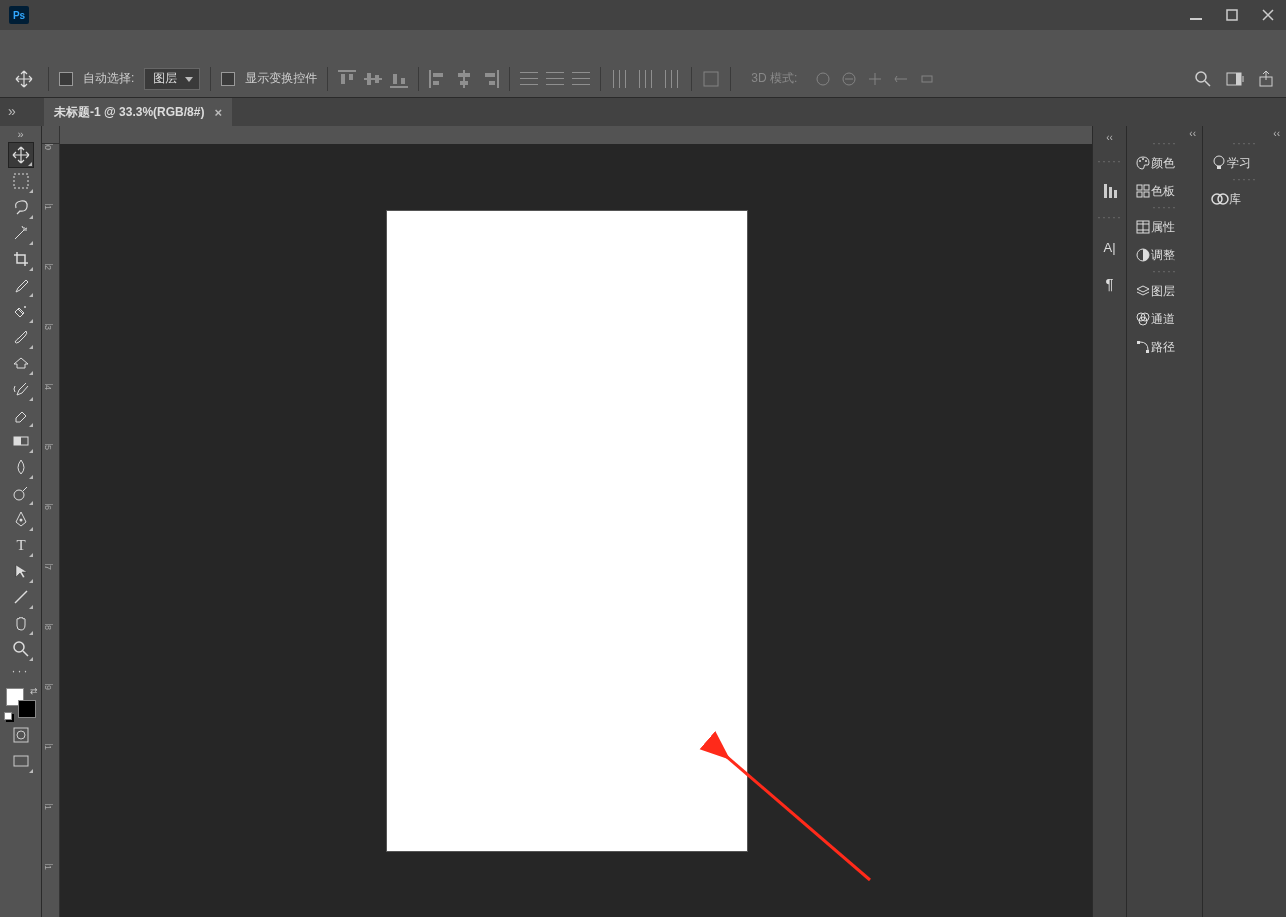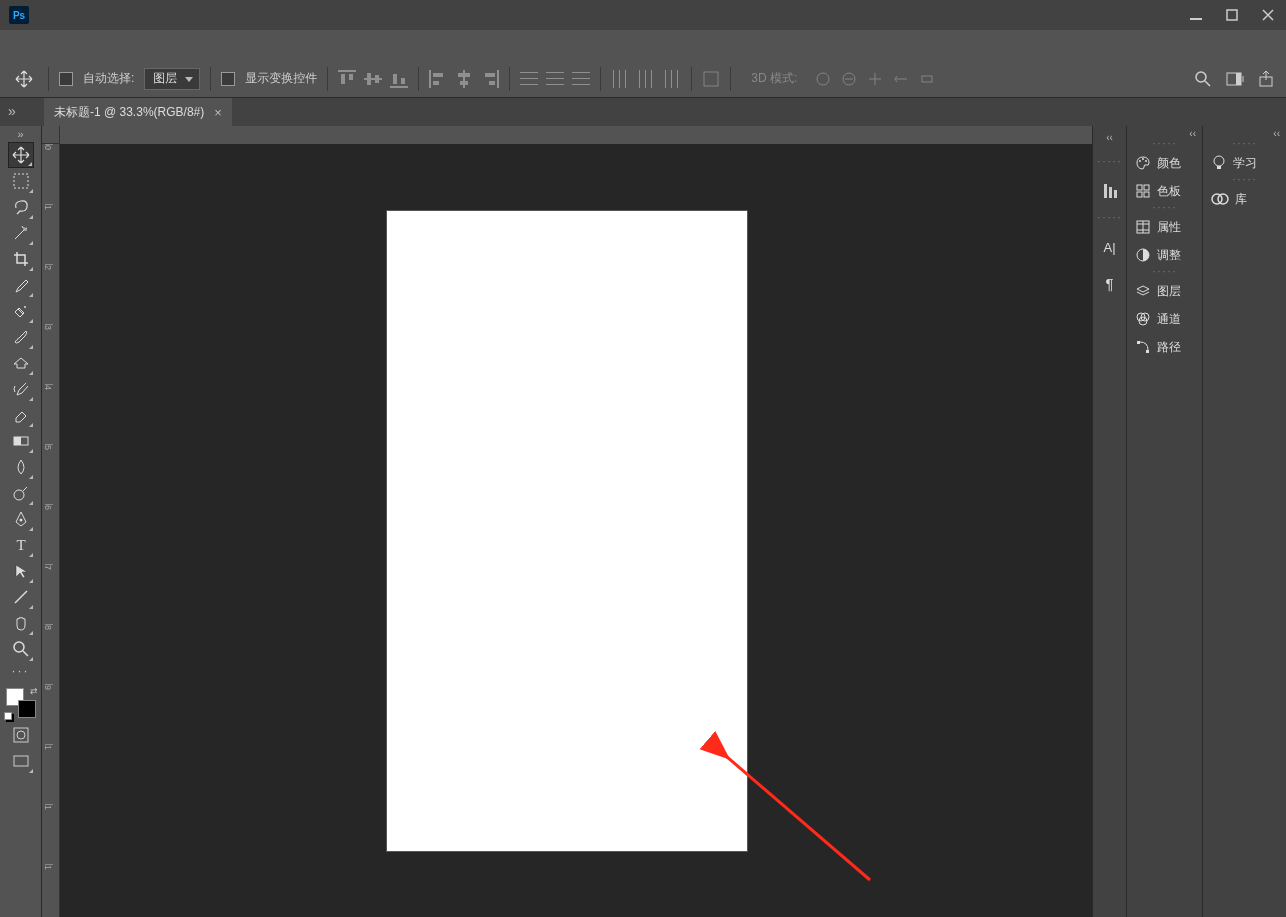--- a/index.html
+++ b/index.html
@@ -71,21 +71,21 @@
   padding-left: 44px;
   position: relative;
 }
 .tabbar::before {
   content: "»"; position: absolute; left: 8px; top: 5px;
   color: #bbb; font-size: 14px;
 }
 .doc-tab {
   background: #535353; color: #ddd;
   display: flex; align-items: center;
-  padding: 0 10px; gap: 10px;
+  padding: 0 10px; gap: 10px; font-weight: bold;
 }
 .tab-close { color: #bbb; font-size: 13px; }
 
 .workarea {
   display: flex;
   height: 841px; 
   height: calc(917px - 30px - 38px - 28px);
 }
 
 .ltoolbar {
@@ -164,21 +164,21 @@
 .rstack .collapse-ico { font-size: 10px; color: #bbb; margin-bottom: 4px; }
 .rstack-btn { width: 24px; height: 24px; display:flex; align-items:center; justify-content:center;}
 .panelcol {
   width: 76px; background: #424242; border-left: 1px solid #2a2a2a;
   display: flex; flex-direction: column;
 }
 .panelcol .collapse-ico { font-size: 10px; color: #bbb; align-self: flex-end; padding: 2px 6px;}
 .panel-grip { height: 8px; display:flex; justify-content:center; }
 .panel-grip::before { content:"·····"; color:#777; letter-spacing:1px; line-height:4px;}
 .panel-btn {
-  height: 28px; display: flex; align-items: center; gap: 6px;
+  height: 28px; display: flex; align-items: center; 
   padding: 0 8px; color: #ddd; text-align: right;
 }
 .panel-btn svg { flex-shrink: 0; }
 .rightcol {
   width: 84px; background: #424242; border-left: 1px solid #2a2a2a;
   display: flex; flex-direction: column;
 }
 .rightcol .collapse-ico { font-size: 10px; color: #bbb; align-self: flex-end; padding: 2px 6px;}
 
 .statusbar {

